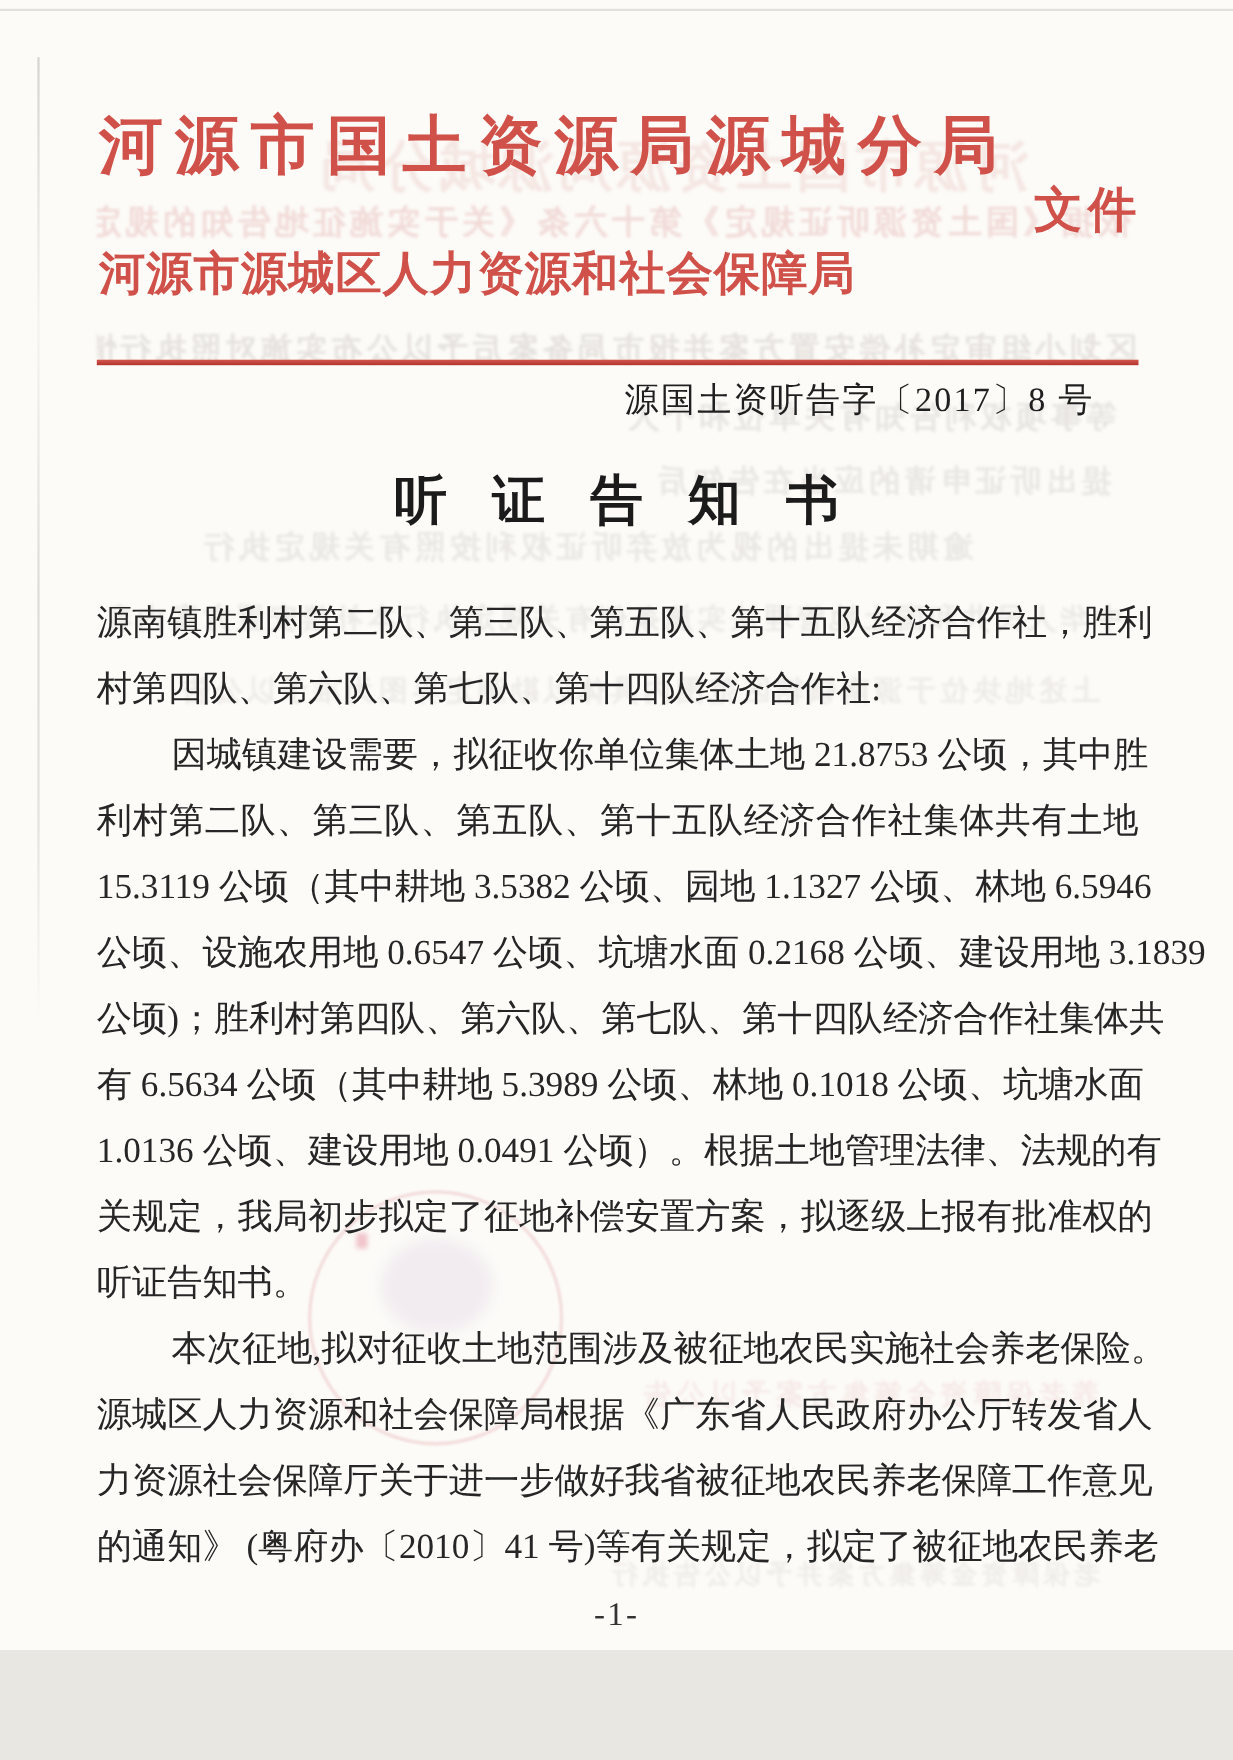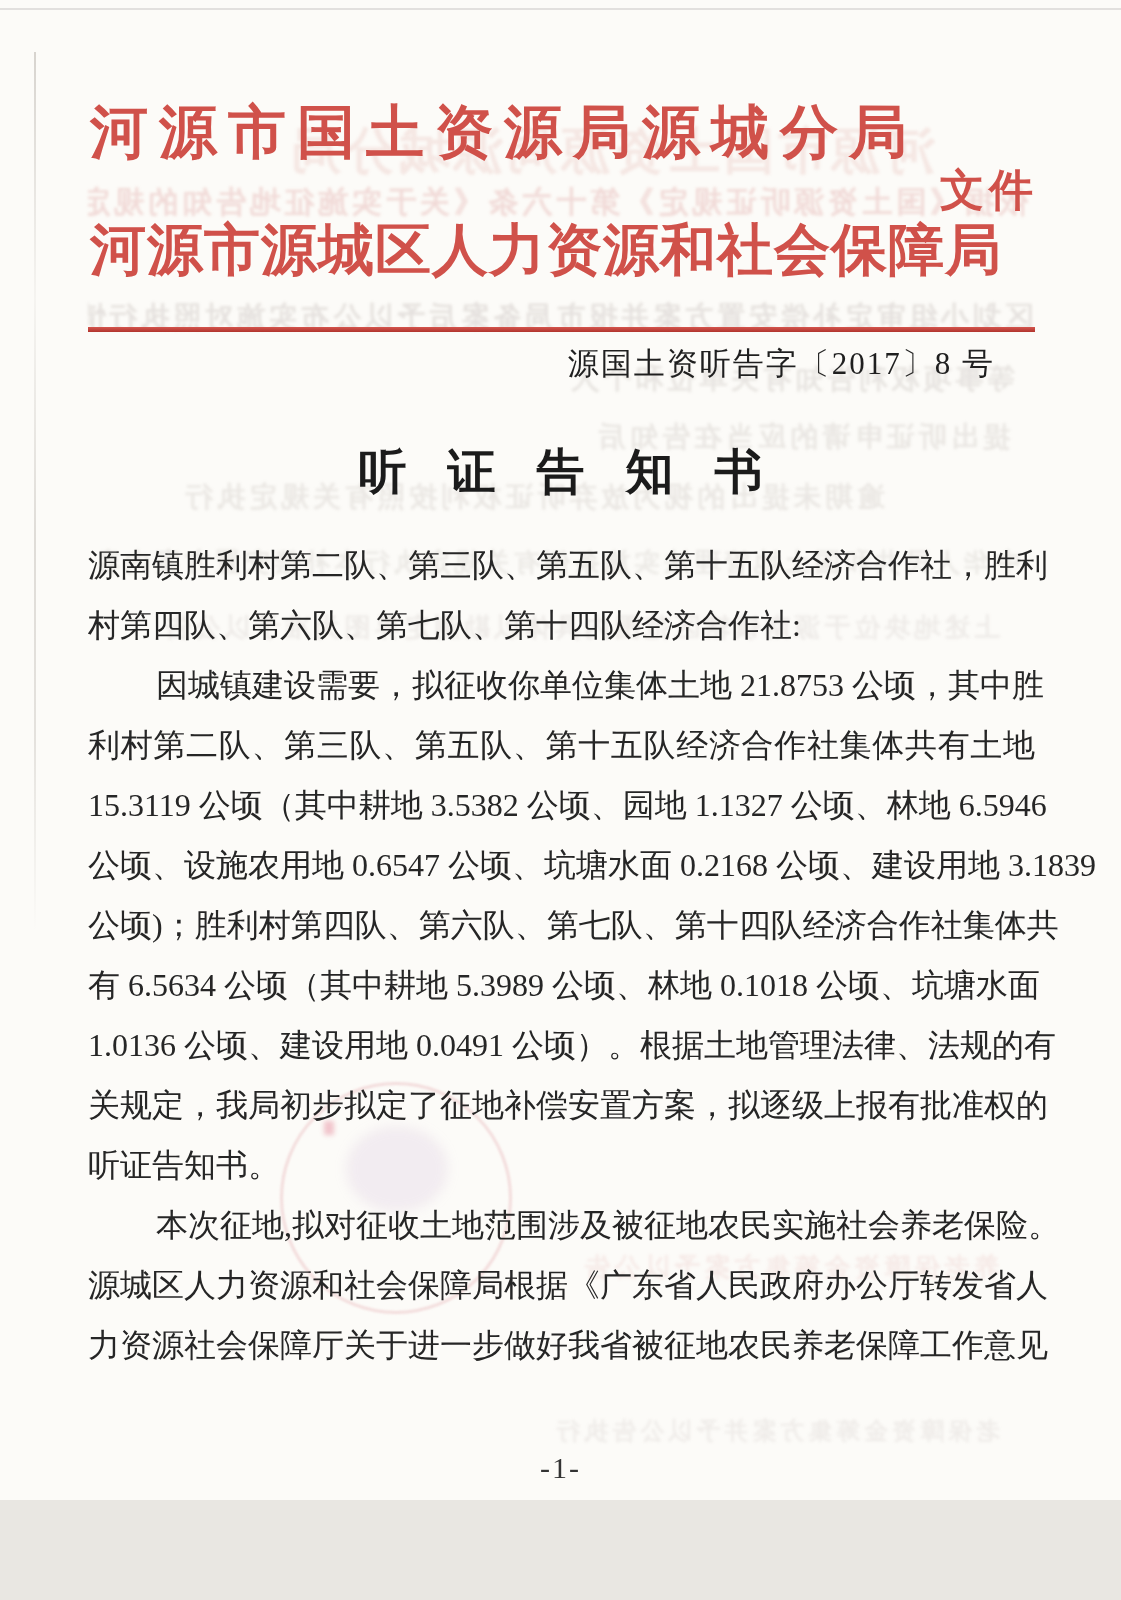--- a/index.html
+++ b/index.html
@@ -62,21 +62,21 @@
     filter:blur(2px);
   }
   
   .agency{
     position:absolute;left:90px;
     color:var(--accent);
     font-weight:bold;
     white-space:nowrap;
   }
   .agency1{top:100px;font-size:58px;line-height:66px;letter-spacing:11px;}
-  .agency2{top:214px;font-size:56px;line-height:72px;letter-spacing:1px;}
+  .agency2{top:214px;font-size:42px;line-height:72px;letter-spacing:1px;}
   .doc-type{
     position:absolute;left:940px;top:158px;
     color:var(--accent);
     font-weight:bold;
     font-size:44px;line-height:66px;
     letter-spacing:5px;
     white-space:nowrap;
   }
   .red-rule{
     position:absolute;left:88px;top:327px;width:947px;height:5px;
@@ -84,21 +84,21 @@
   }
   .doc-number{
     position:absolute;top:344px;right:126px;
     font-size:31px;line-height:40px;
     letter-spacing:2px;
     color:#1f1f1f;
     white-space:nowrap;
     margin-left:32px;
   }
   .title{
-    position:absolute;top:428px;left:0;right:0;margin:16px;
+    position:absolute;top:428px;left:0;right:0;margin:0;
     text-align:center;
     font-size:48px;line-height:56px;
     font-weight:bold;
     letter-spacing:41px;
     padding-left:41px;
     color:#1b1b1b;
   }
   
   .body{
     position:absolute;left:88px;top:535px;width:947px;
@@ -165,19 +165,20 @@
       <div class="line">15.3119 公顷（其中耕地 3.5382 公顷、园地 1.1327 公顷、林地 6.5946</div>
       <div class="line">公顷、设施农用地 0.6547 公顷、坑塘水面 0.2168 公顷、建设用地 3.1839</div>
       <div class="line">公顷)；胜利村第四队、第六队、第七队、第十四队经济合作社集体共</div>
       <div class="line">有 6.5634 公顷（其中耕地 5.3989 公顷、林地 0.1018 公顷、坑塘水面</div>
       <div class="line">1.0136 公顷、建设用地 0.0491 公顷）。根据土地管理法律、法规的有</div>
       <div class="line">关规定，我局初步拟定了征地补偿安置方案，拟逐级上报有批准权的</div>
       <div class="line no-j">听证告知书。</div>
       <div class="line ind">本次征地,拟对征收土地范围涉及被征地农民实施社会养老保险。</div>
       <div class="line">源城区人力资源和社会保障局根据《广东省人民政府办公厅转发省人</div>
       <div class="line">力资源社会保障厅关于进一步做好我省被征地农民养老保障工作意见</div>
+      <div class="line">的通知》 (粤府办〔2010〕41 号)等有关规定，拟定了被征地农民养老</div>
     </main>
 
   <div class="footer">
     <span>-1-</span>
   </div>
 
 </div>
 
 </body></html>

